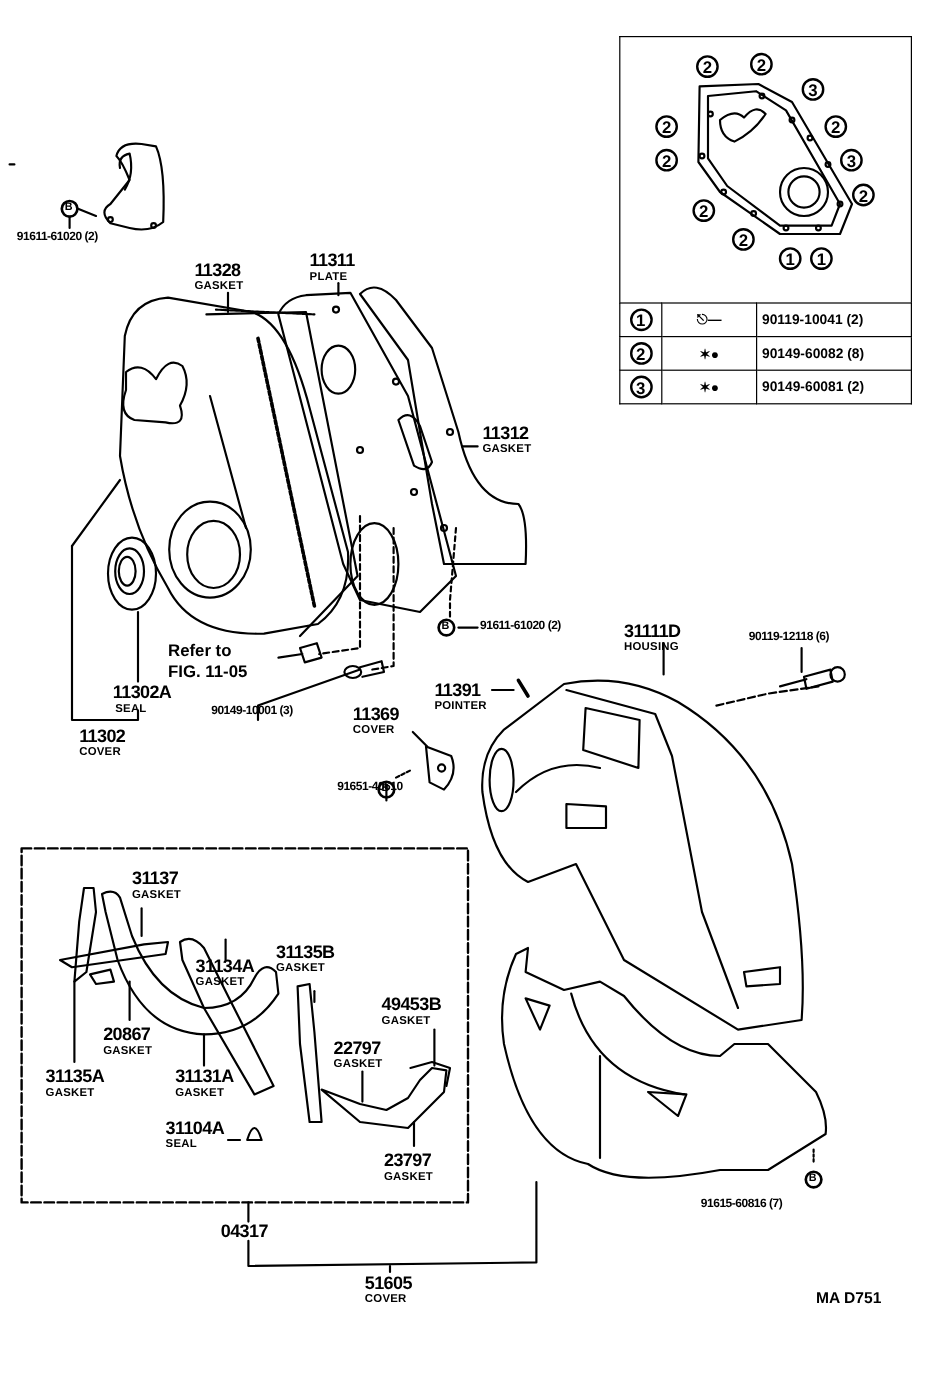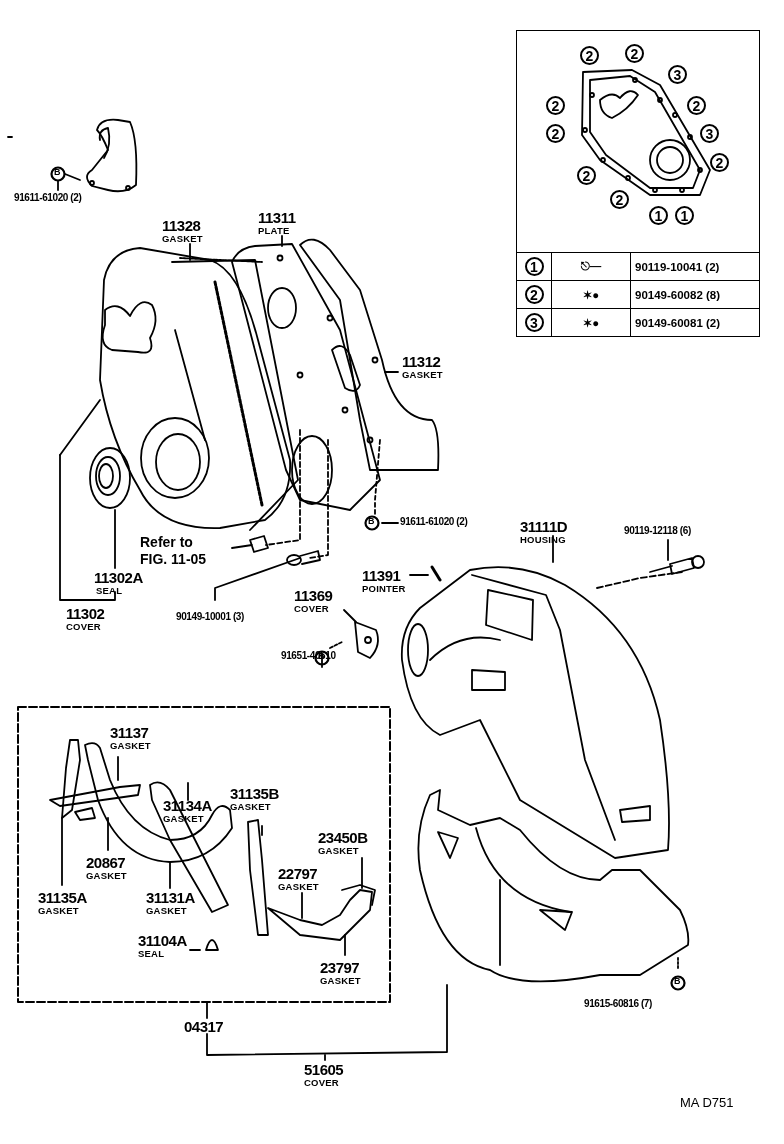--- a/index.html
+++ b/index.html
@@ -8,21 +8,21 @@
   .lbl{position:absolute;font-weight:bold;line-height:1;white-space:nowrap;}
   .num{font-size:15px;letter-spacing:-0.5px;}
   .sub{font-size:9.5px;display:block;letter-spacing:0.2px;}
   .pn{font-size:10px;letter-spacing:-0.4px;}
   .ref{font-size:14px;}
   .ctr{text-align:left;}
   .tbl{position:absolute;left:516px;top:252px;width:244px;border-collapse:collapse;font-weight:bold;font-size:11.5px;}
   .tbl td{border:1.6px solid #000;height:27px;padding:0 4px;}
   .circ{display:inline-flex;width:19px;height:19px;border:2px solid #000;border-radius:50%;align-items:center;justify-content:center;font-weight:bold;font-size:14px;box-sizing:border-box;}
   .fig{position:absolute;left:516px;top:30px;width:244px;height:222px;border:1.6px solid #000;border-bottom:none;box-sizing:border-box;}
-  .code{position:absolute;font-weight:normal;font-size:13px;margin-top:21px;}
+  .code{position:absolute;font-weight:bold;font-size:13px;}
 </style>
 </head>
 <body>
 
 <svg width="784" height="1144" viewBox="0 0 784 1144" fill="none" stroke="#000" stroke-width="1.8" stroke-linejoin="round" stroke-linecap="round">
 
   <g>
     <path d="M97 130 Q100 118 118 120 L130 122 Q138 140 136 185 Q125 194 108 190 L92 186 Q82 176 92 170 L108 150 Q102 135 97 130 Z"></path>
     <path d="M100 140 Q98 130 108 128 Q112 145 104 158"></path>
     <circle cx="92" cy="183" r="2"></circle>
@@ -240,21 +240,21 @@
 
 <div class="lbl" style="left:94px;top:570px">
   <span class="num">11302A</span>
   <span class="sub" style="padding-left:2px">SEAL</span>
 </div>
 <div class="lbl" style="left:66px;top:606px">
   <span class="num">11302</span>
   <span class="sub">COVER</span>
 </div>
 
-<div class="lbl pn" style="left:176px;top:612px">90149-10001 (3)</div>
+<div class="lbl pn" style="left:176px;top:588px">90149-10001 (3)</div>
 
 <div class="lbl" style="left:294px;top:588px">
   <span class="num">11369</span>
   <span class="sub">COVER</span>
 </div>
 <div class="lbl pn" style="left:281px;top:651px;top:651px">91651-40610</div>
 
 <div class="lbl" style="left:362px;top:568px">
   <span class="num">11391</span>
   <span class="sub">POINTER</span>
@@ -276,21 +276,21 @@
 </div>
 <div class="lbl" style="left:230px;top:786px">
   <span class="num">31135B</span>
   <span class="sub">GASKET</span>
 </div>
 <div class="lbl" style="left:86px;top:855px">
   <span class="num">20867</span>
   <span class="sub">GASKET</span>
 </div>
 <div class="lbl" style="left:318px;top:830px">
-  <span class="num">23450B</span>
+  <span class="num">49453B</span>
   <span class="sub">GASKET</span>
 </div>
 <div class="lbl" style="left:278px;top:866px">
   <span class="num">22797</span>
   <span class="sub">GASKET</span>
 </div>
 <div class="lbl" style="left:38px;top:890px">
   <span class="num">31135A</span>
   <span class="sub">GASKET</span>
 </div>

